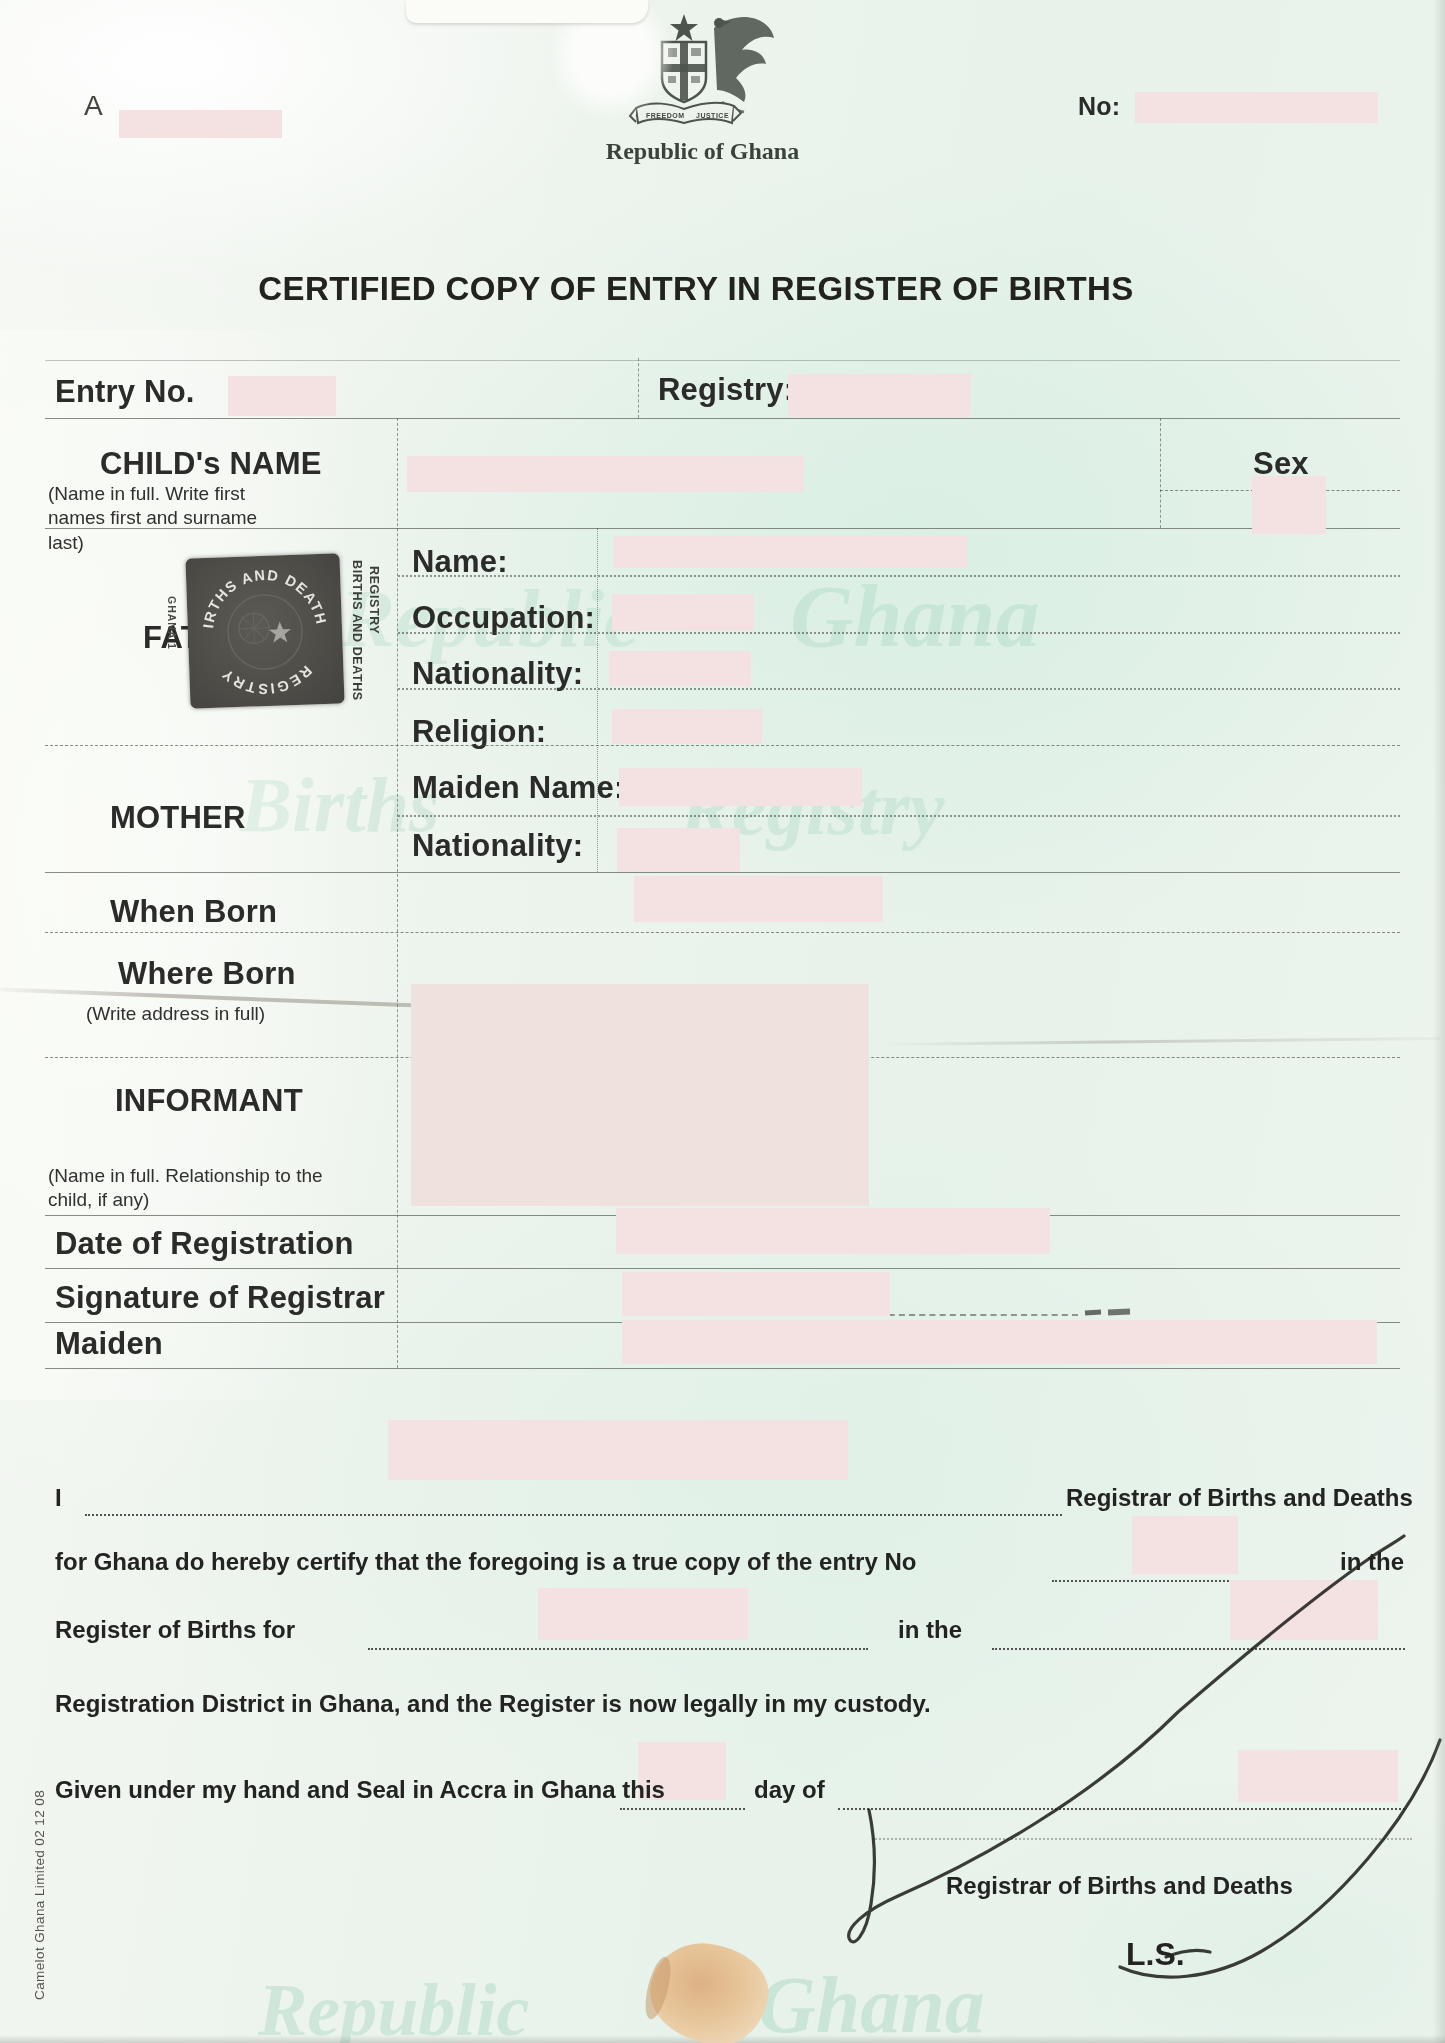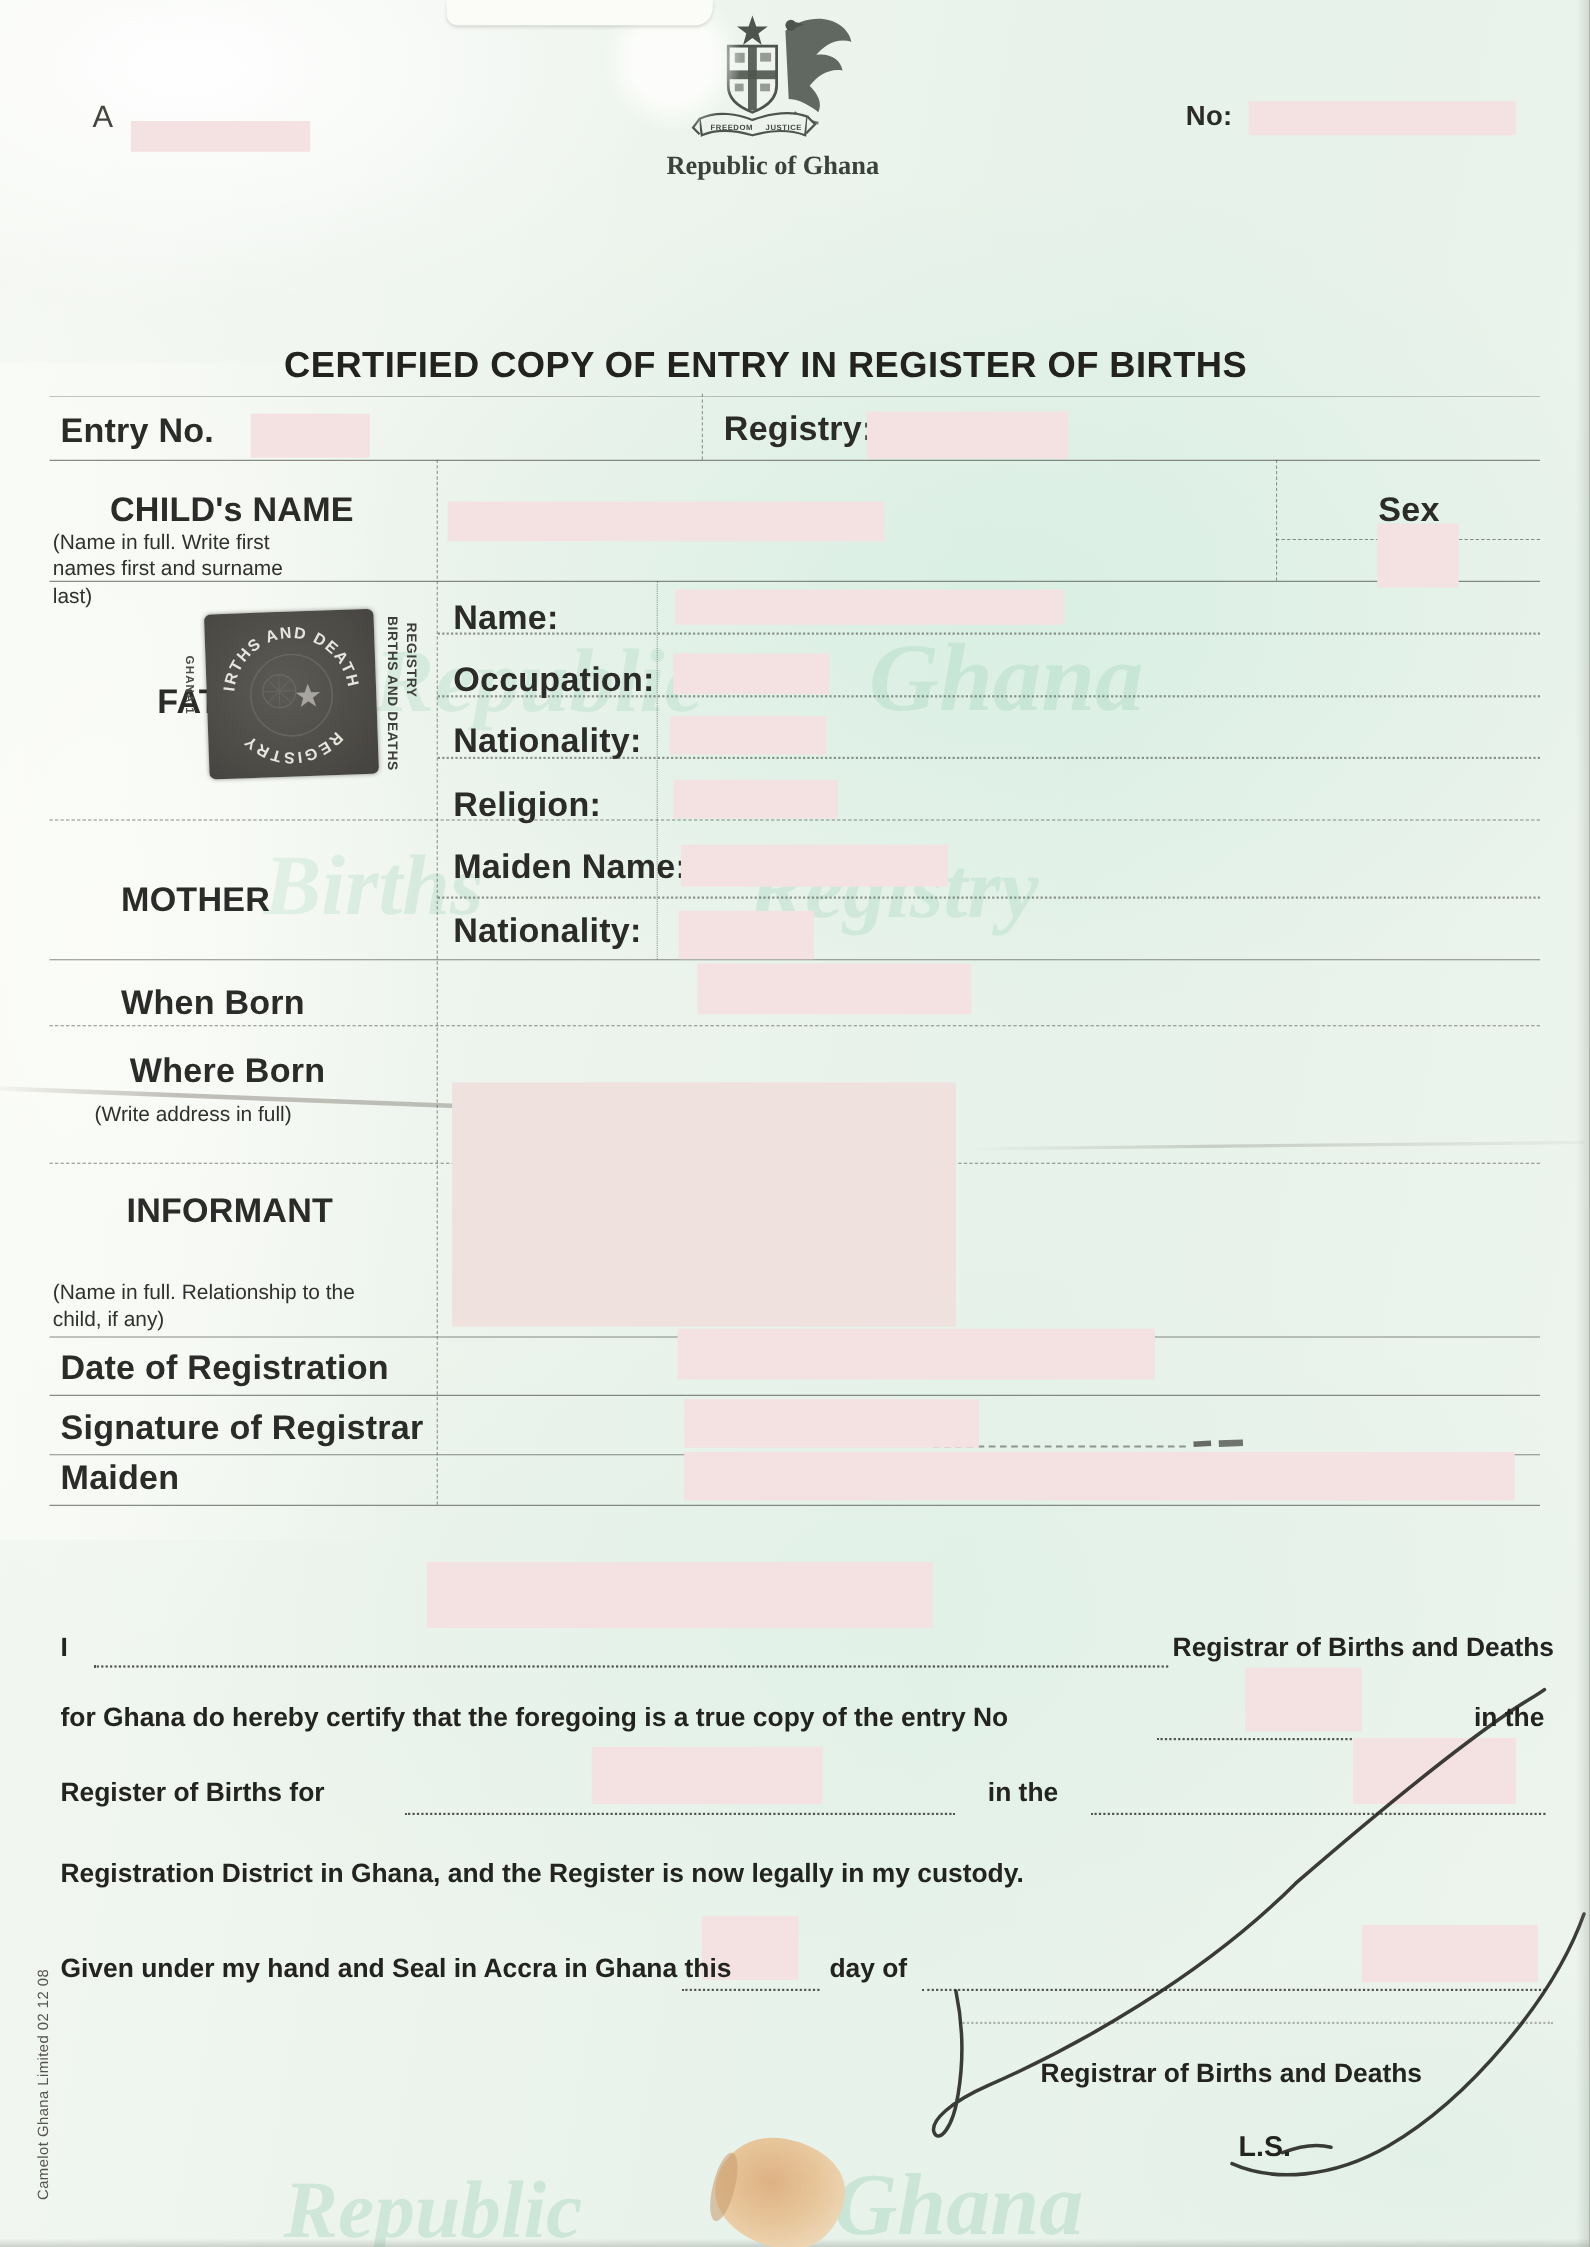--- a/index.html
+++ b/index.html
@@ -72,21 +72,21 @@
   </svg>
 
   <div class="abs" style="left:548px; top:-12px; width:126px; height:132px; background:radial-gradient(closest-side, #fcfdfa 58%, rgba(252,253,250,0)); z-index:3;"></div>
   <div class="abs" style="left:406px; top:0; width:242px; height:23px; background:#fbfcf8; border-radius:0 0 16px 10px; box-shadow:0 2px 3px rgba(120,125,115,0.25); z-index:3;"></div>
 
   <div class="abs" style="left:580px; top:138px; width:245px; text-align:center; font-family:'Liberation Serif',serif; font-weight:bold; font-size:24px; color:#3a423c; z-index:3;">Republic of Ghana</div>
 
   <span class="lbl" style="left:1078px; top:92px; font-size:25px;">No:</span>
   <div class="redact" style="left:1135px; top:92px; width:243px; height:31px;"></div>
 
-  <div class="abs z3" style="left:0; top:270px; width:1392px; text-align:center; font-weight:bold; font-size:33px; letter-spacing:0.4px; color:#22221f;margin-top:43px;">CERTIFIED COPY OF ENTRY IN REGISTER OF BIRTHS</div>
+  <div class="abs z3" style="left:0; top:270px; width:1392px; text-align:center; font-weight:bold; font-size:33px; letter-spacing:0.4px; color:#22221f;">CERTIFIED COPY OF ENTRY IN REGISTER OF BIRTHS</div>
 
   <div class="hline faint" style="left:45px; top:360px; width:1355px;"></div>
   <div class="hline" style="left:45px; top:418px; width:1355px;"></div>
   <div class="hline" style="left:45px; top:528px; width:1355px;"></div>
   <div class="hline dash" style="left:1160px; top:490px; width:240px;"></div>
   <div class="hline dot" style="left:398px; top:575px; width:1002px;"></div>
   <div class="hline dot" style="left:398px; top:632px; width:1002px;"></div>
   <div class="hline dot" style="left:398px; top:688px; width:1002px;"></div>
   <div class="hline dash" style="left:45px; top:745px; width:1355px;"></div>
   <div class="hline dot" style="left:398px; top:815px; width:1002px;"></div>
@@ -197,21 +197,21 @@
 
   <span class="cert" style="left:55px; top:1690px;">Registration District in Ghana, and the Register is now legally in my custody.</span>
   <div class="dotline" style="left:620px; top:1808px; width:125px;"></div>
   <div class="redact" style="left:638px; top:1742px; width:88px; height:58px;"></div>
   <span class="cert" style="left:754px; top:1776px;">day of</span>
   <div class="dotline" style="left:838px; top:1808px; width:567px;"></div>
   <div class="redact" style="left:1238px; top:1750px; width:160px; height:52px;"></div>
 
   <div class="hline dot" style="left:872px; top:1838px; width:540px; border-top-color:rgba(80,80,74,0.4);"></div>
   <span class="cert" style="left:946px; top:1872px;">Registrar of Births and Deaths</span>
-  <span class="cert" style="left:1126px; top:1936px; font-size:26px;">L.S.</span>
+  <span class="cert" style="left:1126px; top:1936px; font-size:32px;">L.S.</span>
 
   <svg class="abs" style="left:0; top:0; z-index:5; pointer-events:none;" width="1445" height="2043" viewBox="0 0 1445 2043">
     <g fill="none" stroke="#22221e" stroke-width="3.2" stroke-linecap="round" opacity="0.88">
       <path d="M 1404,1536 C 1396,1542 1384,1548 1370,1558 C 1318,1594 1252,1648 1178,1712 C 1092,1798 976,1862 898,1896 C 864,1911 846,1928 849,1938 C 853,1949 866,1936 871,1904 C 877,1868 874,1834 869,1810"></path>
       <path d="M 1120,1967 C 1158,1984 1212,1980 1262,1951 C 1334,1909 1412,1818 1440,1740"></path>
       <path d="M 1166,1957 C 1184,1950 1198,1949 1210,1952"></path>
     </g>
   </svg>
 
   <div class="abs" style="left:32px; top:2000px; transform:rotate(-90deg); transform-origin:0 0; white-space:nowrap; font-size:13.5px; color:#56544f; letter-spacing:0.4px; z-index:3;">Camelot Ghana Limited 02 12 08</div>

